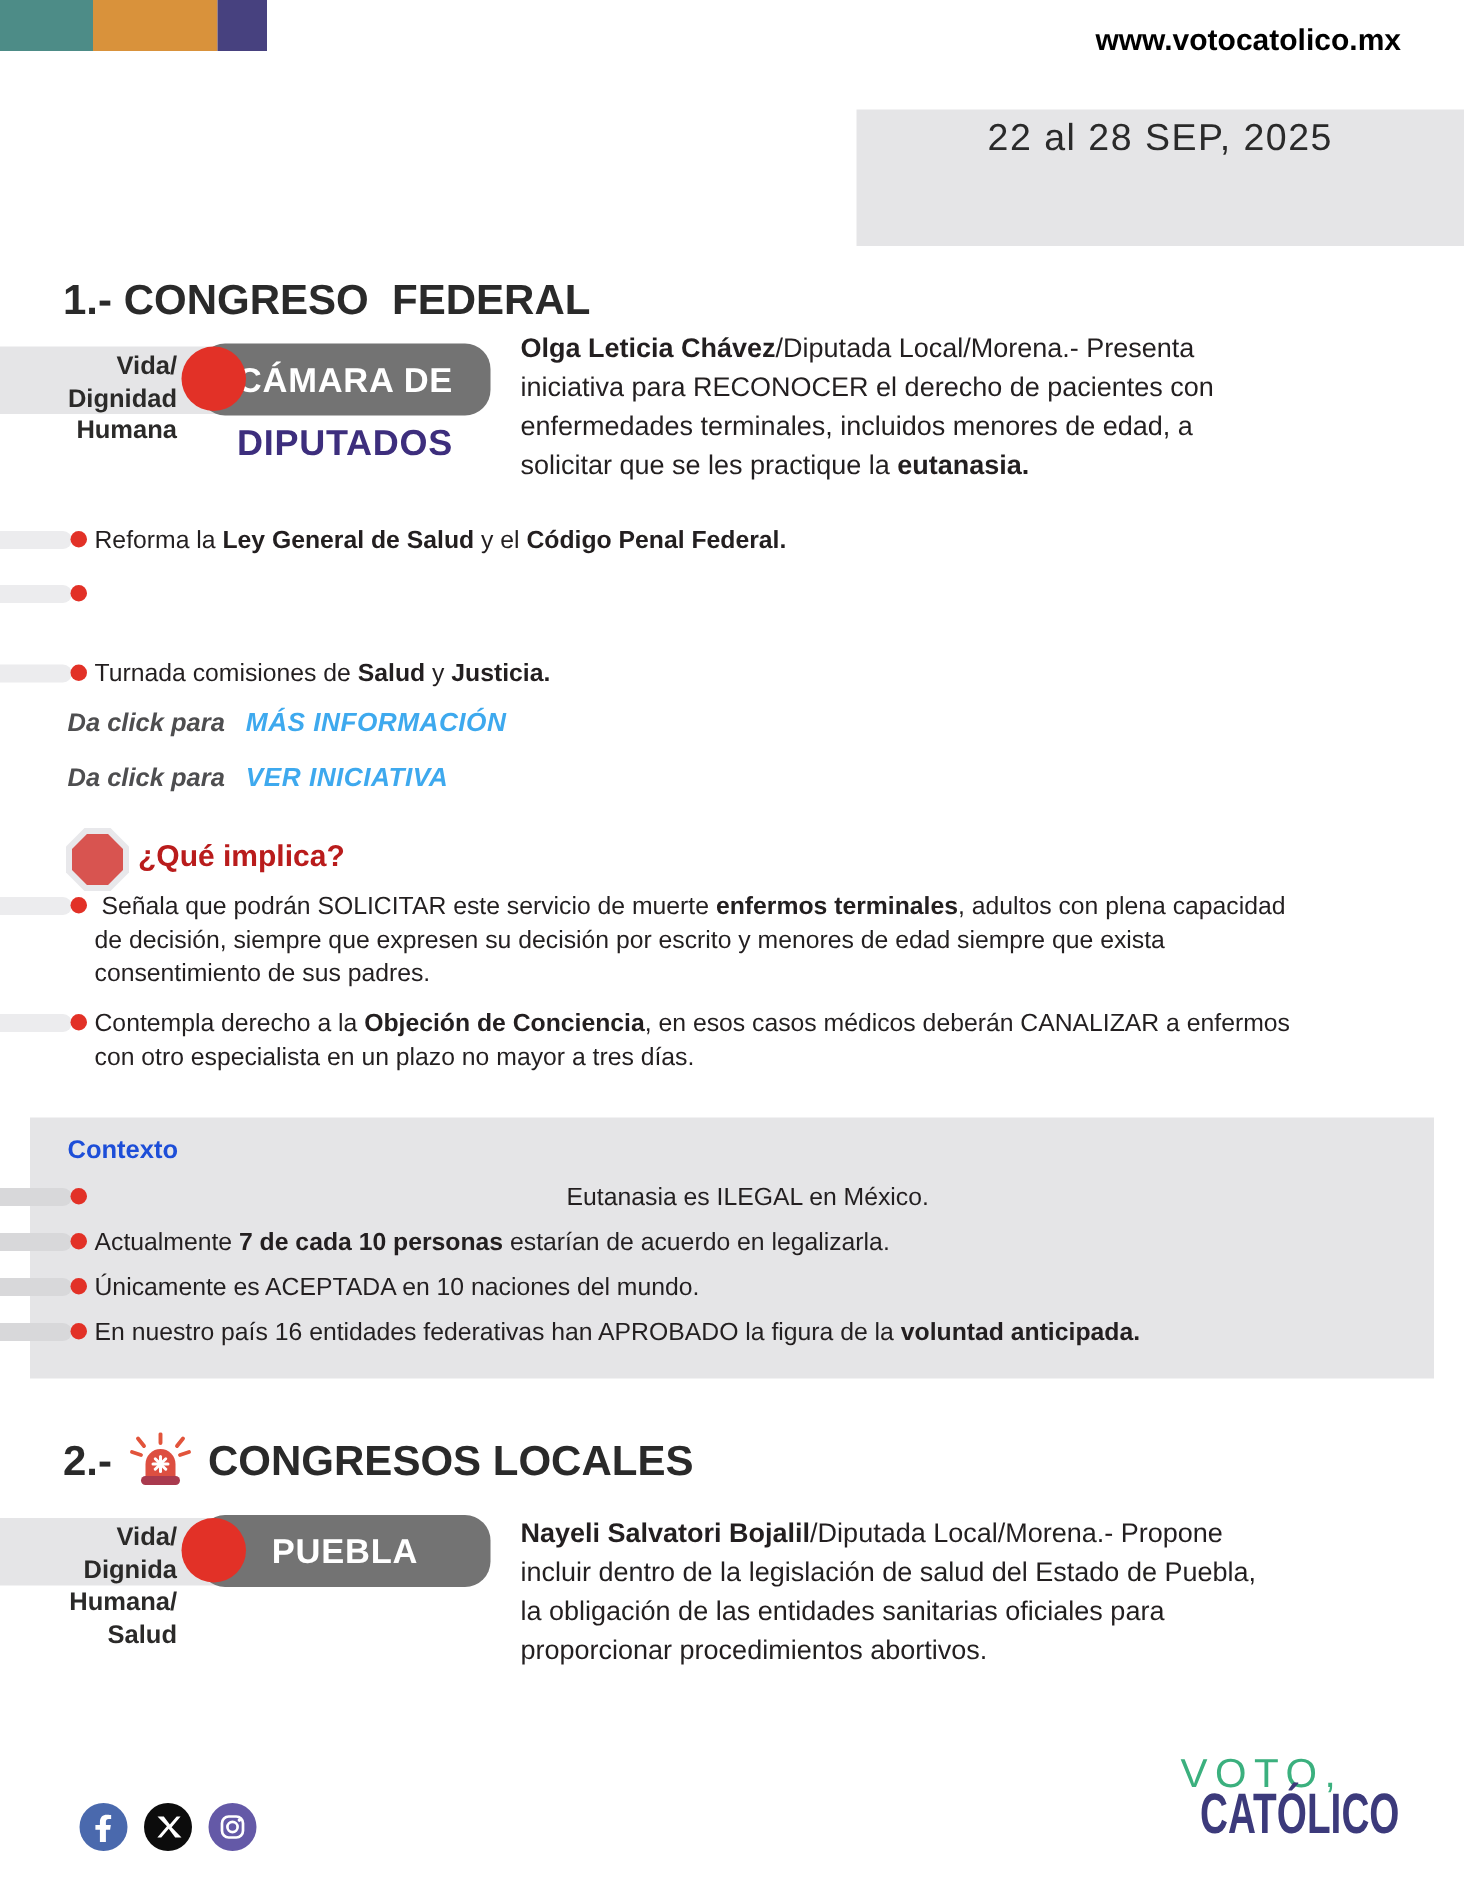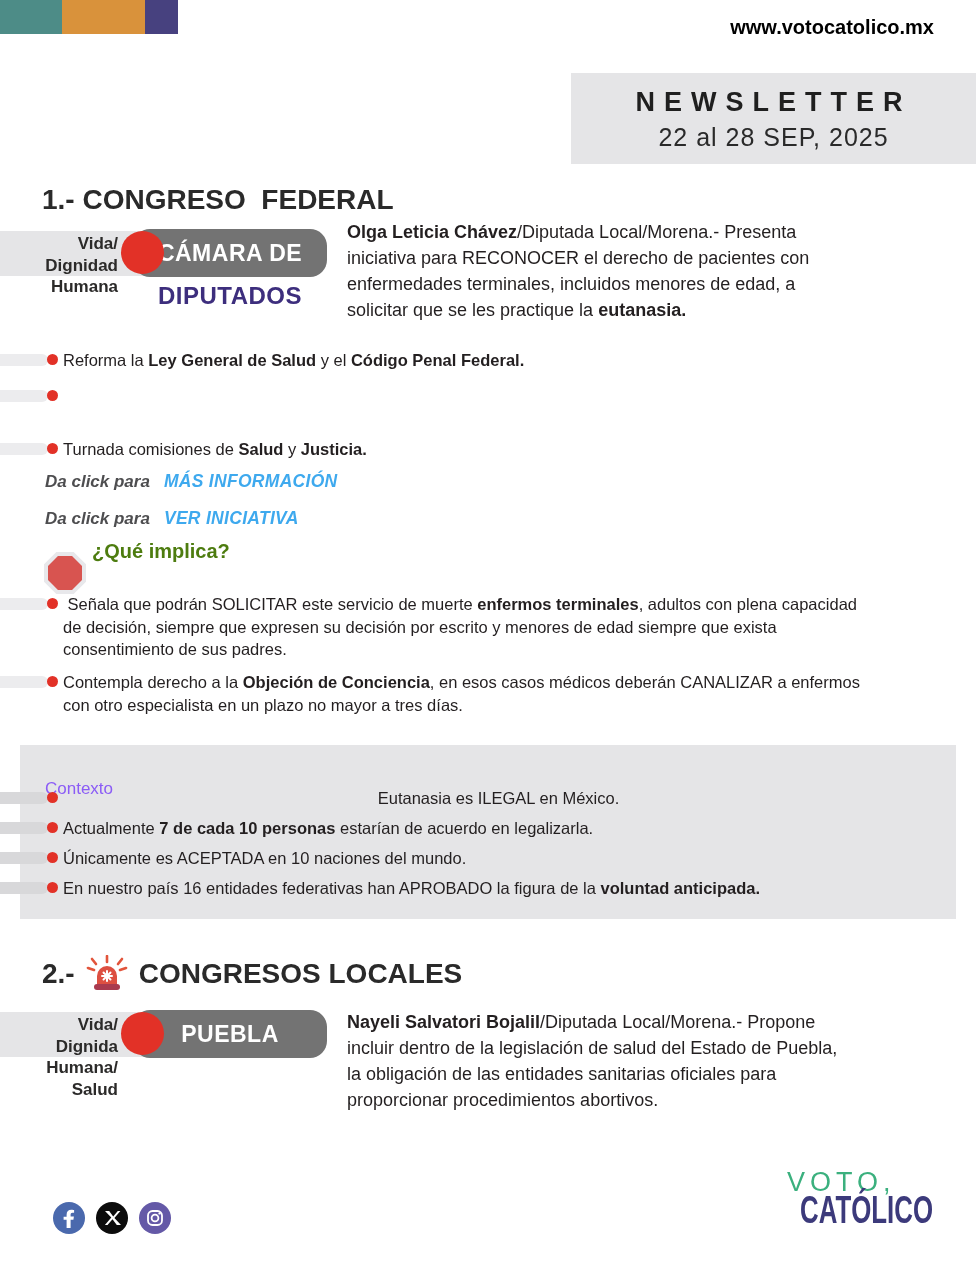--- a/index.html
+++ b/index.html
@@ -50,24 +50,24 @@
   .bullet-text{margin-left:63px;margin-right:42px;font-size:16.5px;line-height:22.5px;}
 
   .link-row{left:45px;display:flex;gap:14px;align-items:baseline;}
   .link-prefix{font-style:italic;font-weight:bold;color:#4e4e50;font-size:17px;}
   .link-label{font-style:italic;font-weight:bold;color:#3ea9ee;font-size:17.5px;letter-spacing:0.3px;cursor:pointer;}
 
   .octagon-outer{left:44px;top:552px;width:42px;height:42px;background:#e8e8eb;
       clip-path:polygon(29.3% 0,70.7% 0,100% 29.3%,100% 70.7%,70.7% 100%,29.3% 100%,0 70.7%,0 29.3%);}
   .octagon-inner{position:absolute;left:4px;top:4px;width:34px;height:34px;background:#d85450;
       clip-path:polygon(29.3% 0,70.7% 0,100% 29.3%,100% 70.7%,70.7% 100%,29.3% 100%,0 70.7%,0 29.3%);}
-  .qi-heading{left:92px;top:540px;font-size:20px;font-weight:bold;color:#4d7c0f;}
+  .qi-heading{left:92px;top:560px;font-size:20px;font-weight:bold;color:#b91c1c;}
 
   .ctx-box{left:20px;top:745px;width:936px;height:174px;background:#e5e5e7;}
-  .ctx-title{left:45px;top:779px;font-size:17px;font-weight:normal;color:#8b5cf6;}
+  .ctx-title{left:45px;top:757px;font-size:17px;font-weight:bold;color:#1d4ed8;}
 
   .s2-titlerow{left:42px;top:955px;display:flex;align-items:center;gap:9px;}
 
   .social-row{left:53px;top:1202px;display:flex;gap:11px;align-items:center;}
   .social-circle{width:32px;height:32px;border-radius:50%;display:flex;align-items:center;justify-content:center;cursor:pointer;}
   .fb{background:#4a69ad;} .xx{background:#0c0c0c;} .ig{background:#6459a7;}
 
   .logo-voto{left:787px;top:1167px;font-size:27px;letter-spacing:5px;color:#3bb07e;}
   .logo-catolico{left:800px;top:1189px;font-size:38px;font-weight:bold;color:#3c3a7b;
                  transform:scaleX(0.68);transform-origin:left top;letter-spacing:0px;white-space:nowrap;}
@@ -77,21 +77,20 @@
 
 <div class="page">
 
   <div class="abs bar-teal"></div>
   <div class="abs bar-orange"></div>
   <div class="abs bar-purple"></div>
 
   <div class="abs site-url">www.votocatolico.mx</div>
 
   <div class="abs newsletter-box">
-    <div class="nl-title">NEWSLETTER</div>
     <div class="nl-date">22 al 28 SEP, 2025</div>
   </div>
 
   <div class="abs sec-title s1-title">1.- CONGRESO  FEDERAL</div>
 
   <div class="abs cat-bar s1-cat-bar"></div>
   <div class="abs cat-label s1-cat">Vida/
 Dignidad
 Humana</div>
   <div class="abs red-circle s1-circle"></div>

